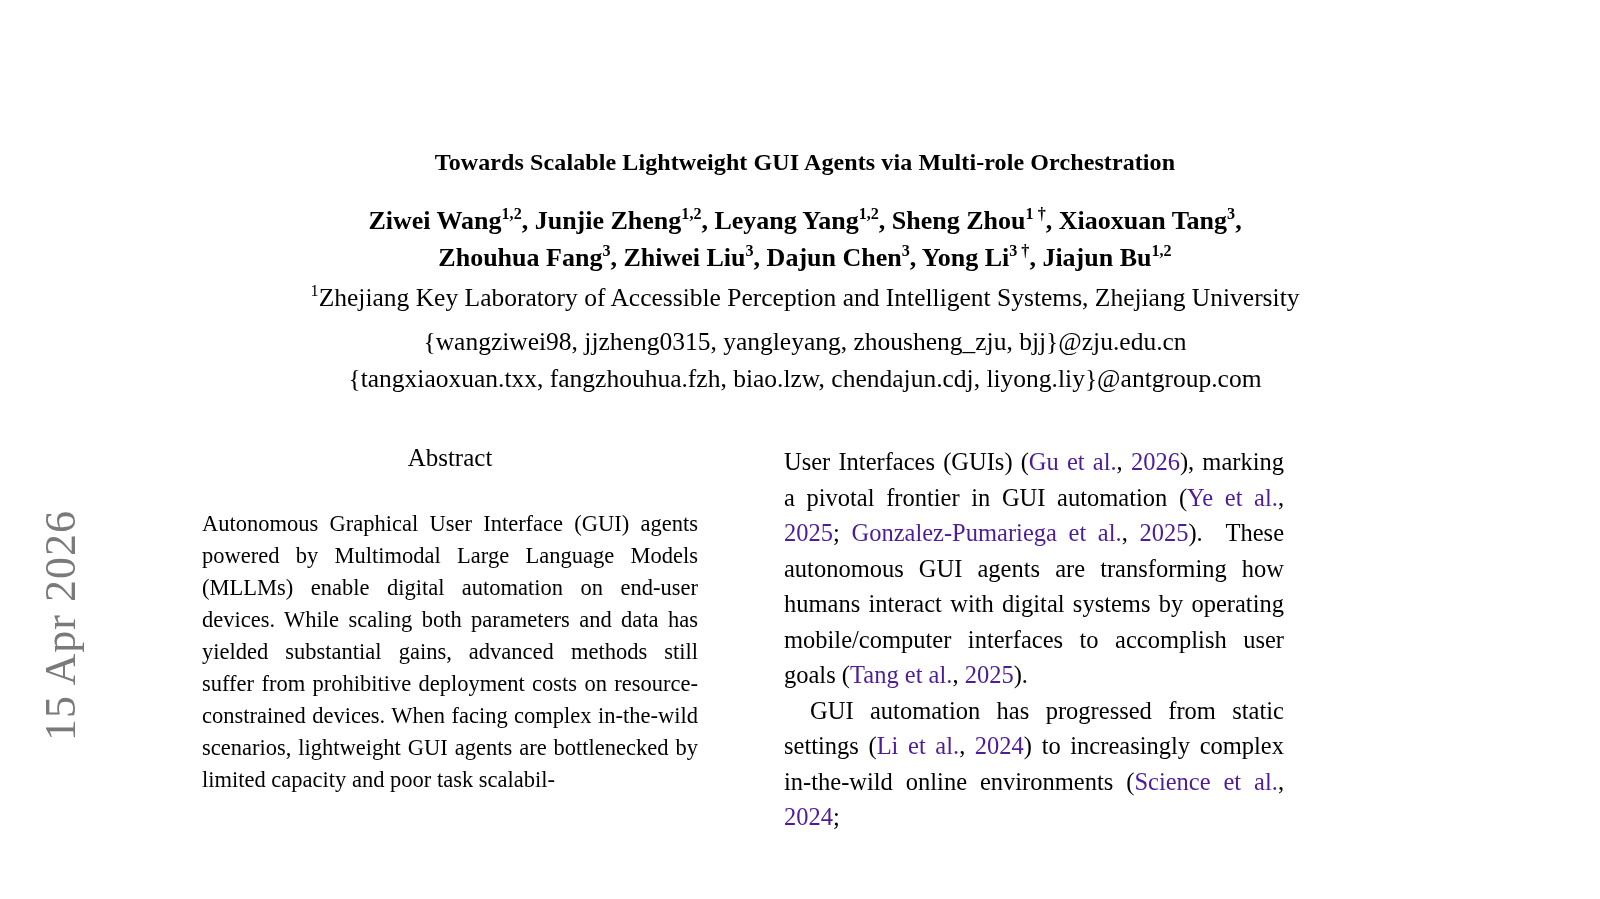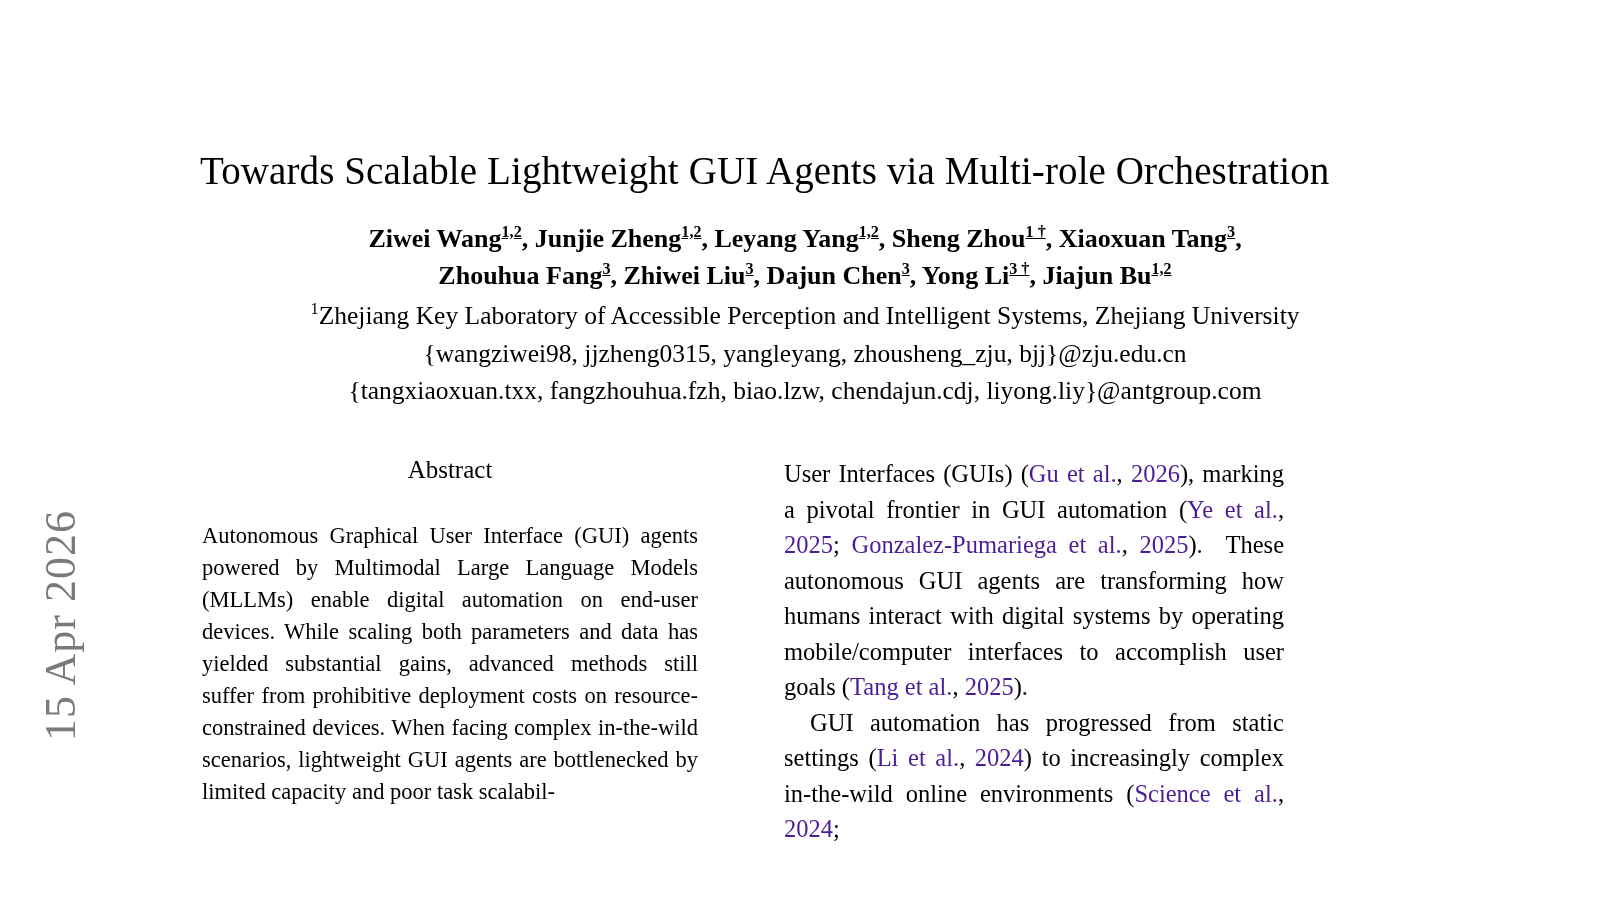--- a/index.html
+++ b/index.html
@@ -39,55 +39,55 @@
 
   .content {
     position: absolute;
     left: 200px;
     top: 0;
     width: 1210px;
   }
 
   .title {
     margin-top: 148px;
-    font-size: 39px;
-    font-weight: normal;
+    text-align: center;
+    font-size: 24px;
+    font-weight: bold;
     letter-spacing: 0.1px;
     line-height: 1.2;
   }
 
   .authors {
     margin-top: 26px;
     text-align: center;
     font-size: 26px;
     font-weight: bold;
     line-height: 1.42;
   }
 
   .authors sup {
     font-size: 0.62em;
     vertical-align: super;
     font-weight: bold;
-    text-decoration: underline;
   }
 
   .affiliations {
     margin-top: 2px;
     text-align: center;
     font-size: 25.5px;
     line-height: 1.45;
     font-weight: normal;
   }
   .affiliations sup {
     font-size: 0.64em;
     vertical-align: super;
   }
 
   .emails {
-    margin-top: 2px;
+    margin-top: 8px;
     text-align: center;
     font-size: 25.5px;
     line-height: 1.45;
   }
 
   .columns {
     margin-top: 46px;
     display: flex;
     gap: 84px;
   }

